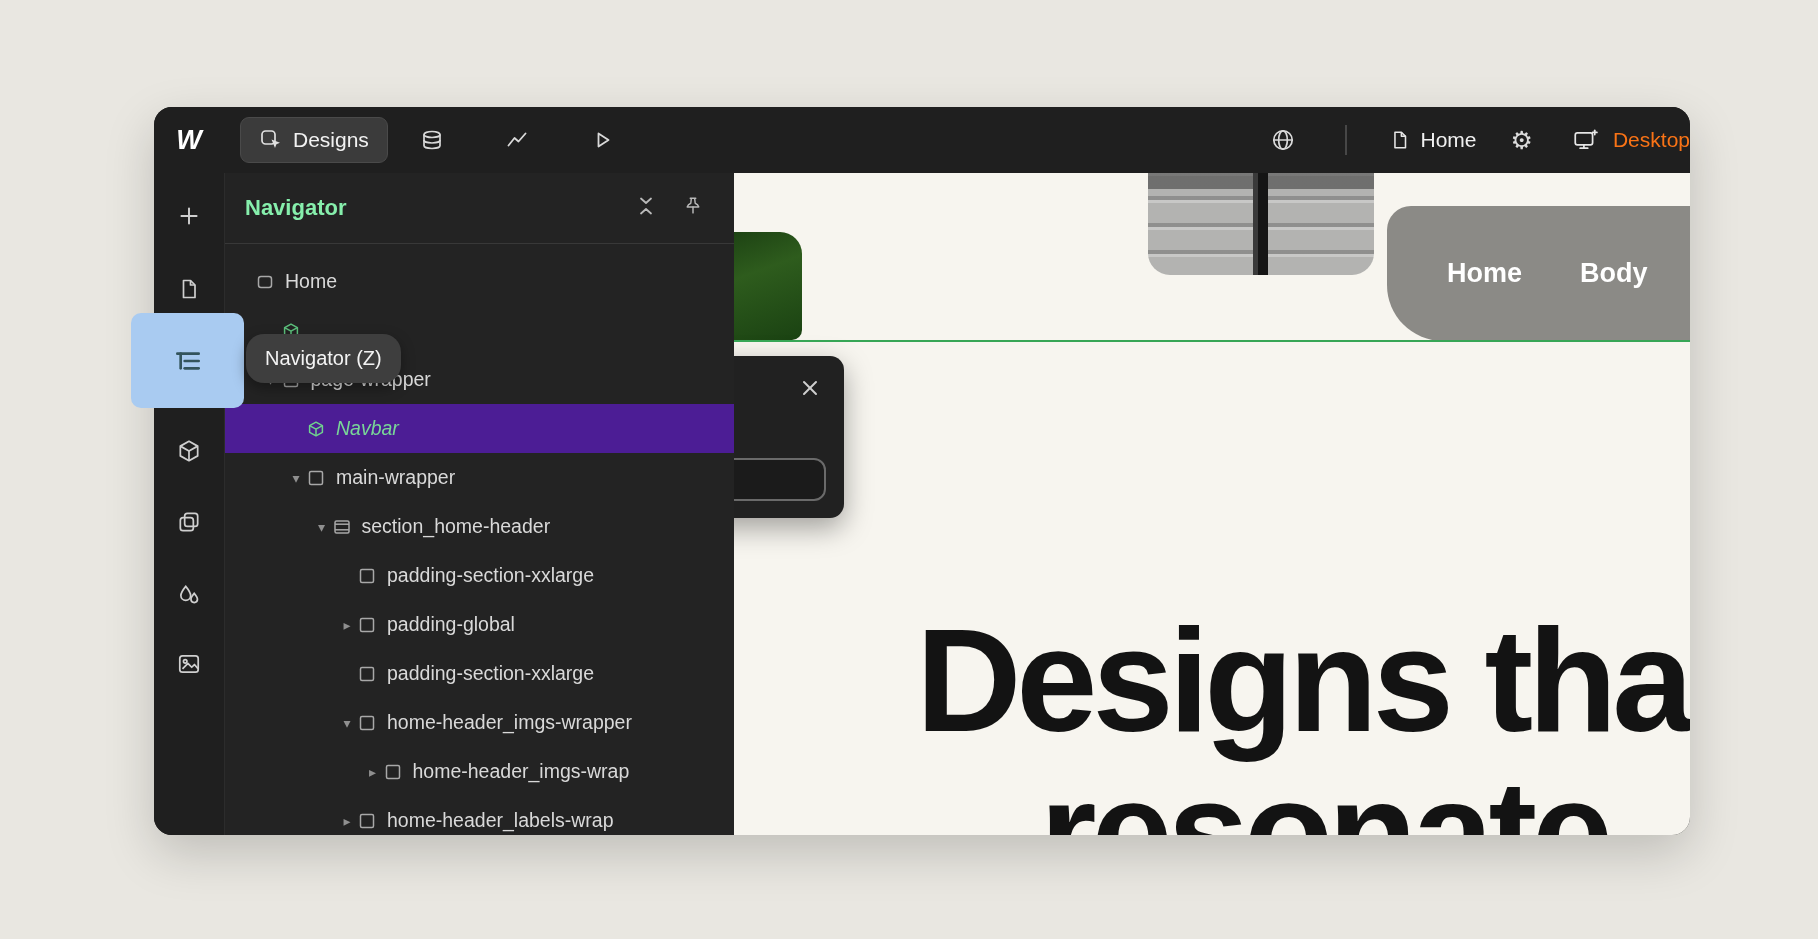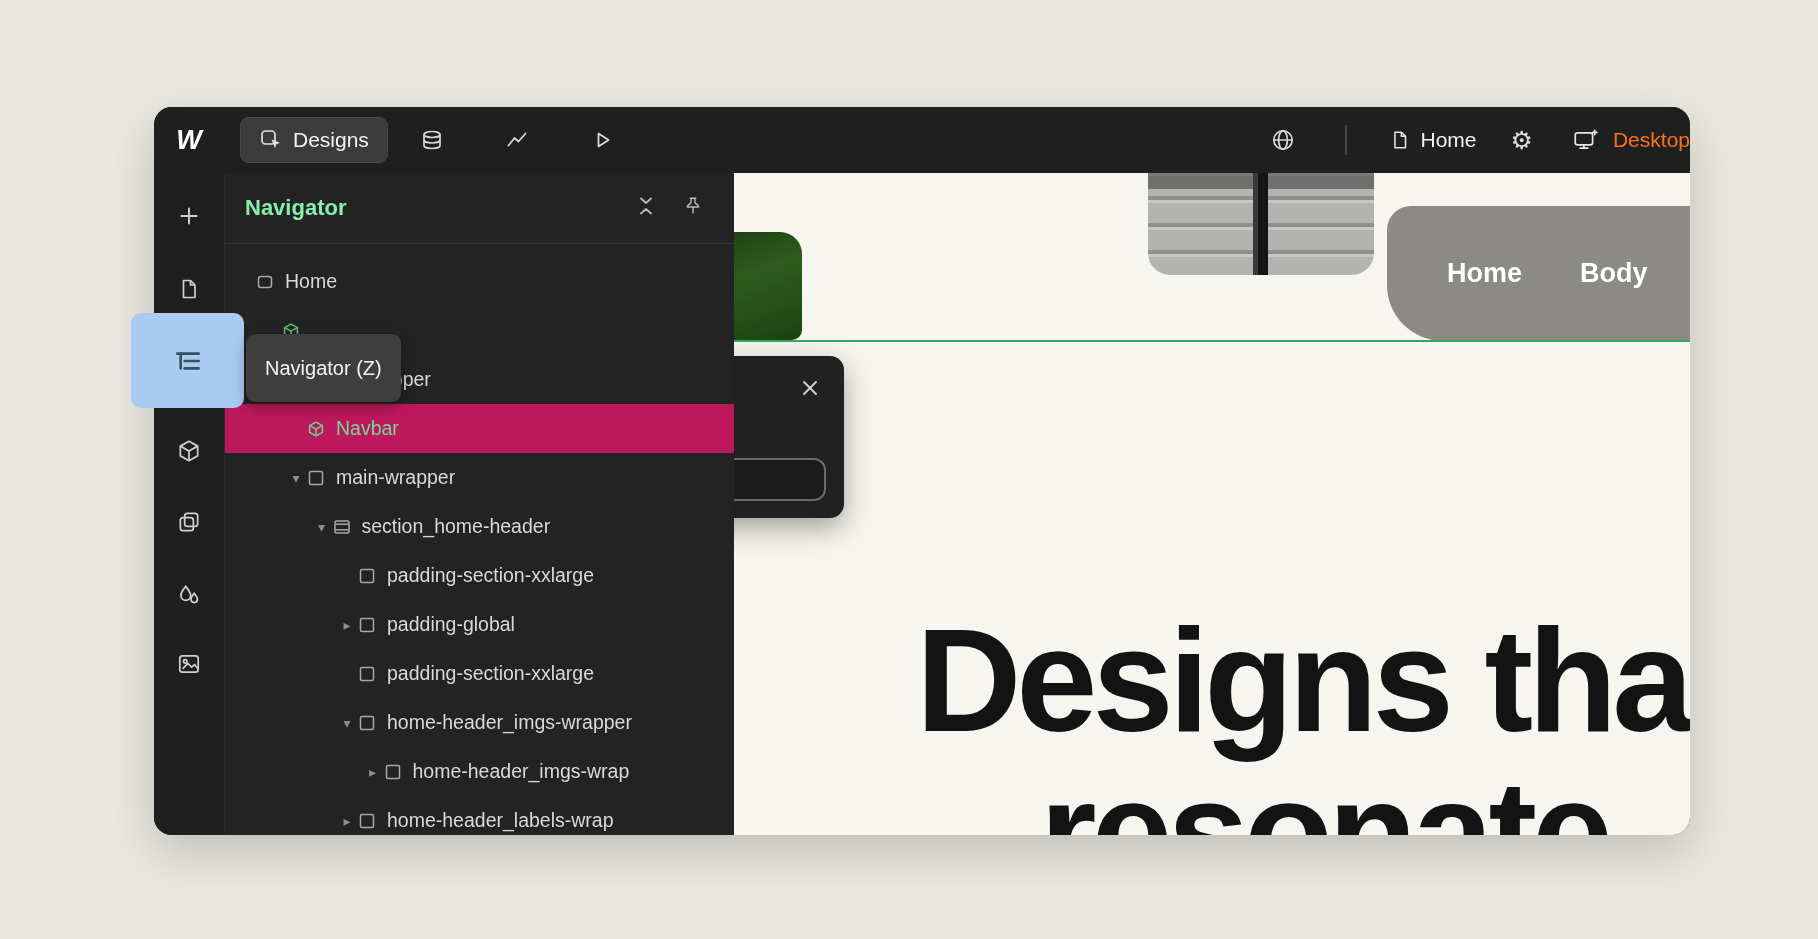--- a/index.html
+++ b/index.html
@@ -54,21 +54,21 @@
   .nav-title { font-size:22px; font-weight:bold; color:#86efac; }
   .nav-header-icons { margin-left:auto; display:flex; align-items:center; gap:24px; color:#b9b9b9; }
   .nav-tree { padding-top:13px; overflow:hidden; }
   .nav-row { height:49px; display:flex; align-items:center; font-size:19.5px; color:#d9d9d9; }
   .nav-row .chev { width:22px; flex:none; font-size:14px; color:#8f8f8f; display:flex; justify-content:center; font-family:"DejaVu Sans", sans-serif; }
   .nav-row .tree-icon { width:18px; height:18px; flex:none; margin-right:11px; color:#a8a8a8; }
   .nav-row .tree-icon svg { display:block; }
   .nav-row .tree-label { white-space:nowrap; }
   .nav-row.green .tree-label { color:#63c985; }
   .nav-row.green .tree-icon { color:#5cc07c; }
-  .nav-row.selected { background:#be185d; }
+  .nav-row.selected { background:#4c1d95;font-style:italic; }
   .nav-row.selected .tree-label { color:#79d698; }
   .nav-row.selected .tree-icon { color:#6fd28e; }
 
   
   .canvas { flex:1; position:relative; background:#f7f5ef; overflow:hidden; }
   .green-img {
     position:absolute; left:-60px; top:59px; width:128px; height:108px;
     background:linear-gradient(160deg,#16380f 0%,#2e5c1d 45%,#1a4212 100%);
     border-radius:0 22px 10px 0;
   }
@@ -106,22 +106,22 @@
     border:2px solid #6a6a6a; border-radius:12px; background:#1b1b1b;
   }
 
   
   .blue-highlight {
     position:absolute; left:131px; top:313px; width:113px; height:95px;
     background:#a9cbf1; border-radius:10px; z-index:40;
     display:flex; align-items:center; justify-content:center; color:#33545c;
   }
   .tooltip {
-    position:absolute; left:246px; top:334px; height:68px; padding:0 19px;
-    background:#3e3e3e; border-radius:9px; z-index:45;
+    position:absolute; left:246px; top:334px; height:49px; padding:0 19px;
+    background:#3e3e3e; border-radius:18px; z-index:45;
     display:flex; align-items:center; font-size:20px; color:#f3f3f3;
     box-shadow:0 5px 14px rgba(0,0,0,.35); white-space:nowrap;
   }
 </style>
 </head>
 <body>
 
 <div class="app-window">
 
   <div class="topbar">

